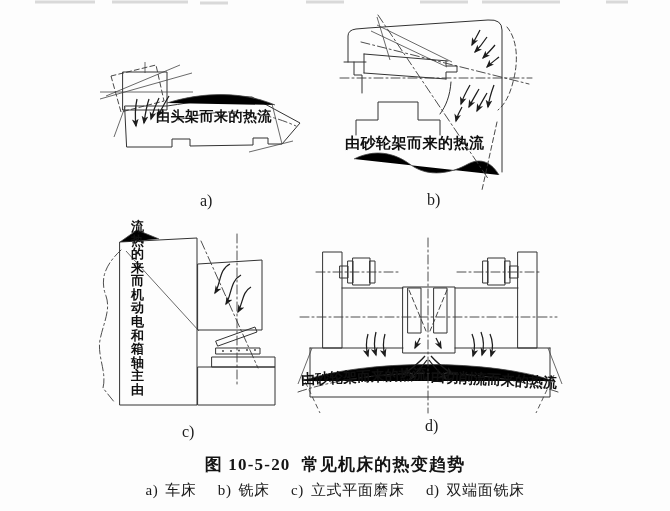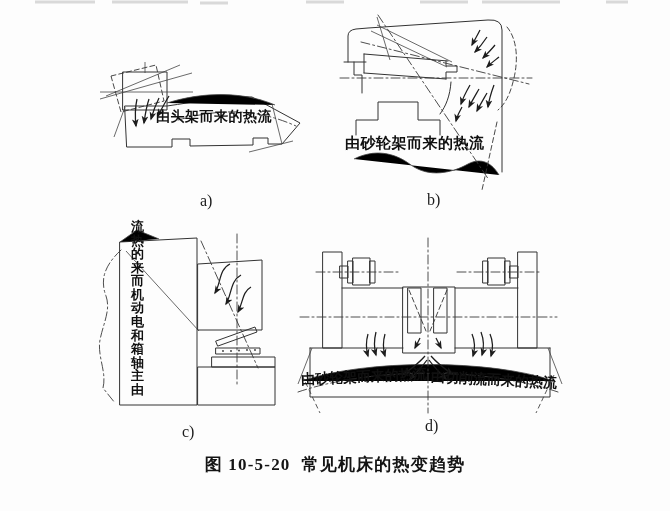--- a/index.html
+++ b/index.html
@@ -189,13 +189,19 @@
   <div class="heat d-heat2">由切削流而来的热流</div>
 
   <div class="plabel pl-a">a)</div>
   <div class="plabel pl-b">b)</div>
   <div class="plabel pl-c">c)</div>
   <div class="plabel pl-d">d)</div>
 
   <div class="caption">
     <span>图 10-5-20</span><span class="cap-title">常见机床的热变趋势</span>
   </div>
+  <div class="subcaption">
+    <span class="subcap-item"><span class="ltr">a)</span><span>车床</span></span>
+    <span class="subcap-item"><span class="ltr">b)</span><span>铣床</span></span>
+    <span class="subcap-item"><span class="ltr">c)</span><span>立式平面磨床</span></span>
+    <span class="subcap-item"><span class="ltr">d)</span><span>双端面铣床</span></span>
+  </div>
 </div>
 
 </body></html>

